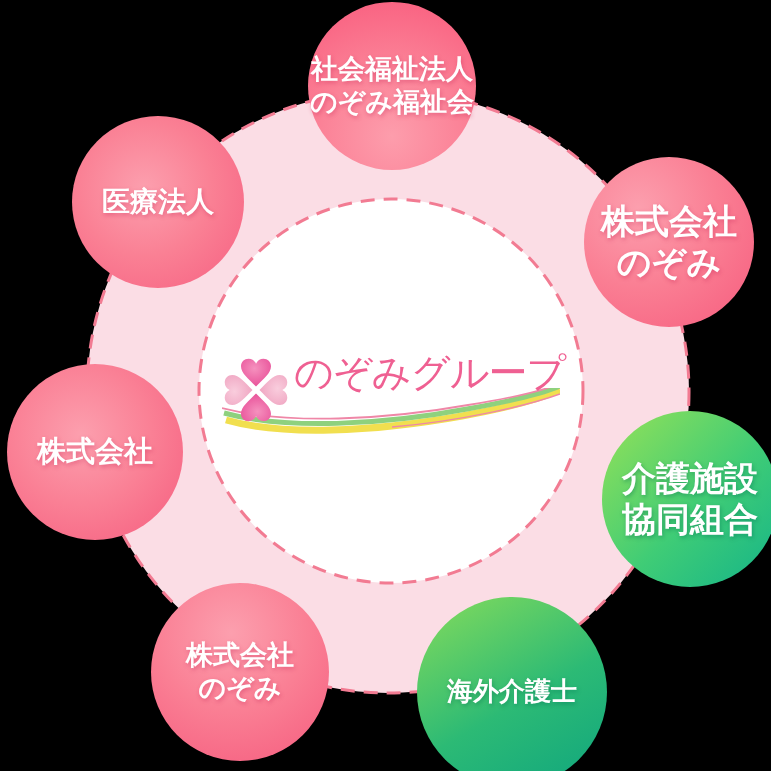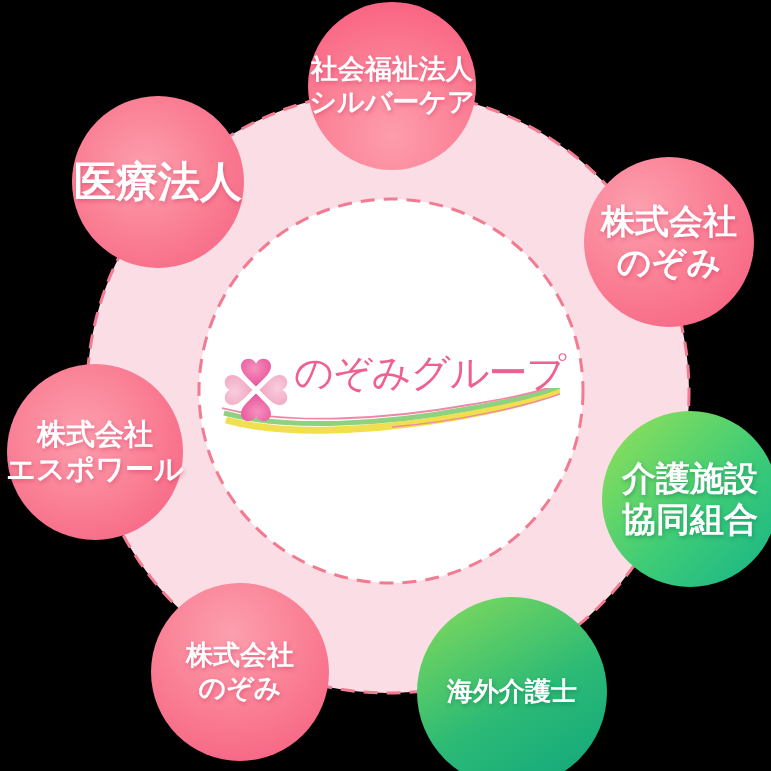--- a/index.html
+++ b/index.html
@@ -62,38 +62,37 @@
       <use href="#heartShape" fill="url(#heartLight)" transform="rotate(90 40 48)"></use>
       <use href="#heartShape" fill="url(#heartDark)" transform="rotate(180 40 48)"></use>
       <use href="#heartShape" fill="url(#heartLight)" transform="rotate(270 40 48)"></use>
     </svg>
     <div id="logo-text">のぞみグループ</div>
   </div>
 
   <div class="member-circle pink-label" style="left:308px;top:2px;width:168px;height:168px;font-size:27px;
               background:radial-gradient(circle at 50% 80%, #fd9dac 0%, #fb8297 45%, #f9597b 100%);">
     <span class="line">社会福祉法人</span>
-    <span class="line">シルバーケア</span>
+    <span class="line">のぞみ福祉会</span>
   </div>
 
-  <div class="member-circle pink-label" style="left:72px;top:96px;width:172px;height:172px;font-size:42px;
+  <div class="member-circle pink-label" style="left:72px;top:116px;width:172px;height:172px;font-size:28px;
               background:radial-gradient(circle at 42% 42%, #fc9fae 0%, #fa8094 48%, #f65f81 100%);">
     <span class="line">医療法人</span>
   </div>
 
   <div class="member-circle pink-label" style="left:584px;top:157px;width:170px;height:170px;font-size:34px;
               background:radial-gradient(circle at 32% 30%, #fc9fae 0%, #fa7e93 48%, #f65c7e 100%);">
     <span class="line">株式会社</span>
     <span class="line">のぞみ</span>
   </div>
 
   <div class="member-circle pink-label" style="left:7px;top:364px;width:176px;height:176px;font-size:29px;
               background:radial-gradient(circle at 42% 40%, #fc9fae 0%, #fa8095 48%, #f55c7e 100%);">
     <span class="line">株式会社</span>
-    <span class="line">エスポワール</span>
   </div>
 
   <div class="member-circle green-label" style="left:602px;top:411px;width:176px;height:176px;font-size:34px;
               background:linear-gradient(135deg, #97e257 0%, #3fcc76 55%, #14b489 100%);">
     <span class="line">介護施設</span>
     <span class="line">協同組合</span>
   </div>
 
   <div class="member-circle pink-label" style="left:151px;top:583px;width:178px;height:178px;font-size:27px;
               background:radial-gradient(circle at 45% 28%, #fc9fae 0%, #fa7f94 48%, #f55c7e 100%);">

